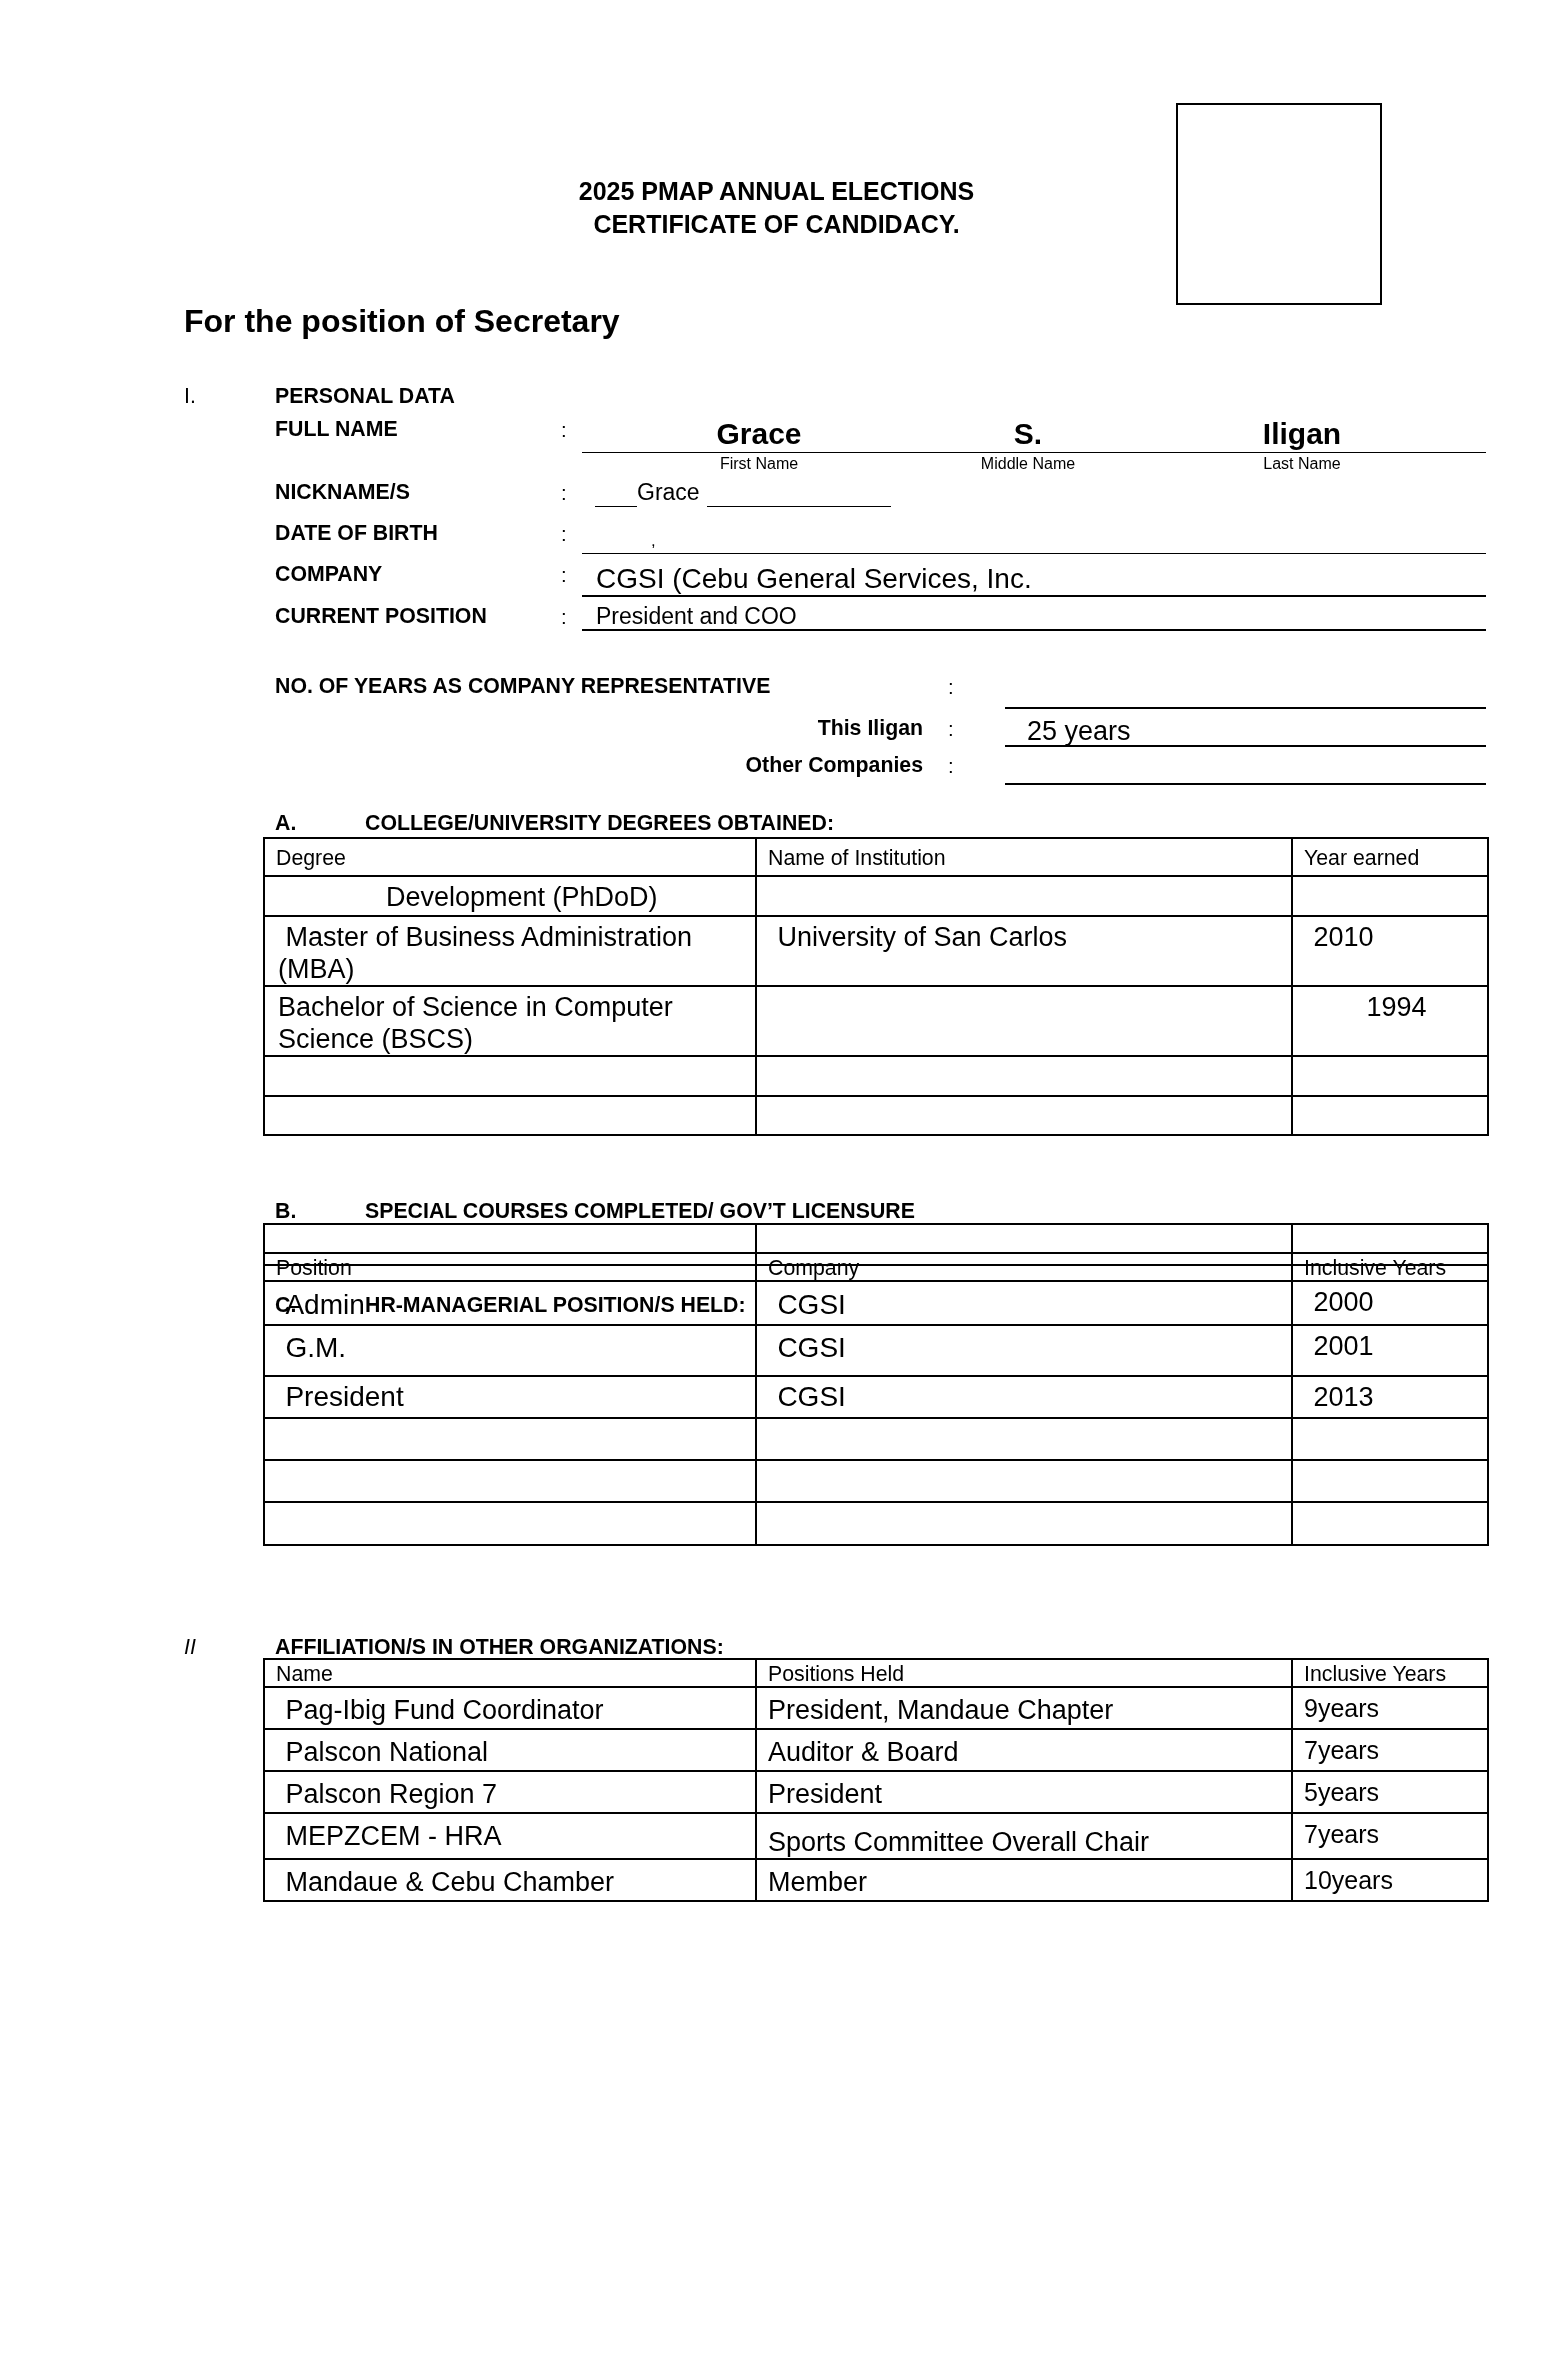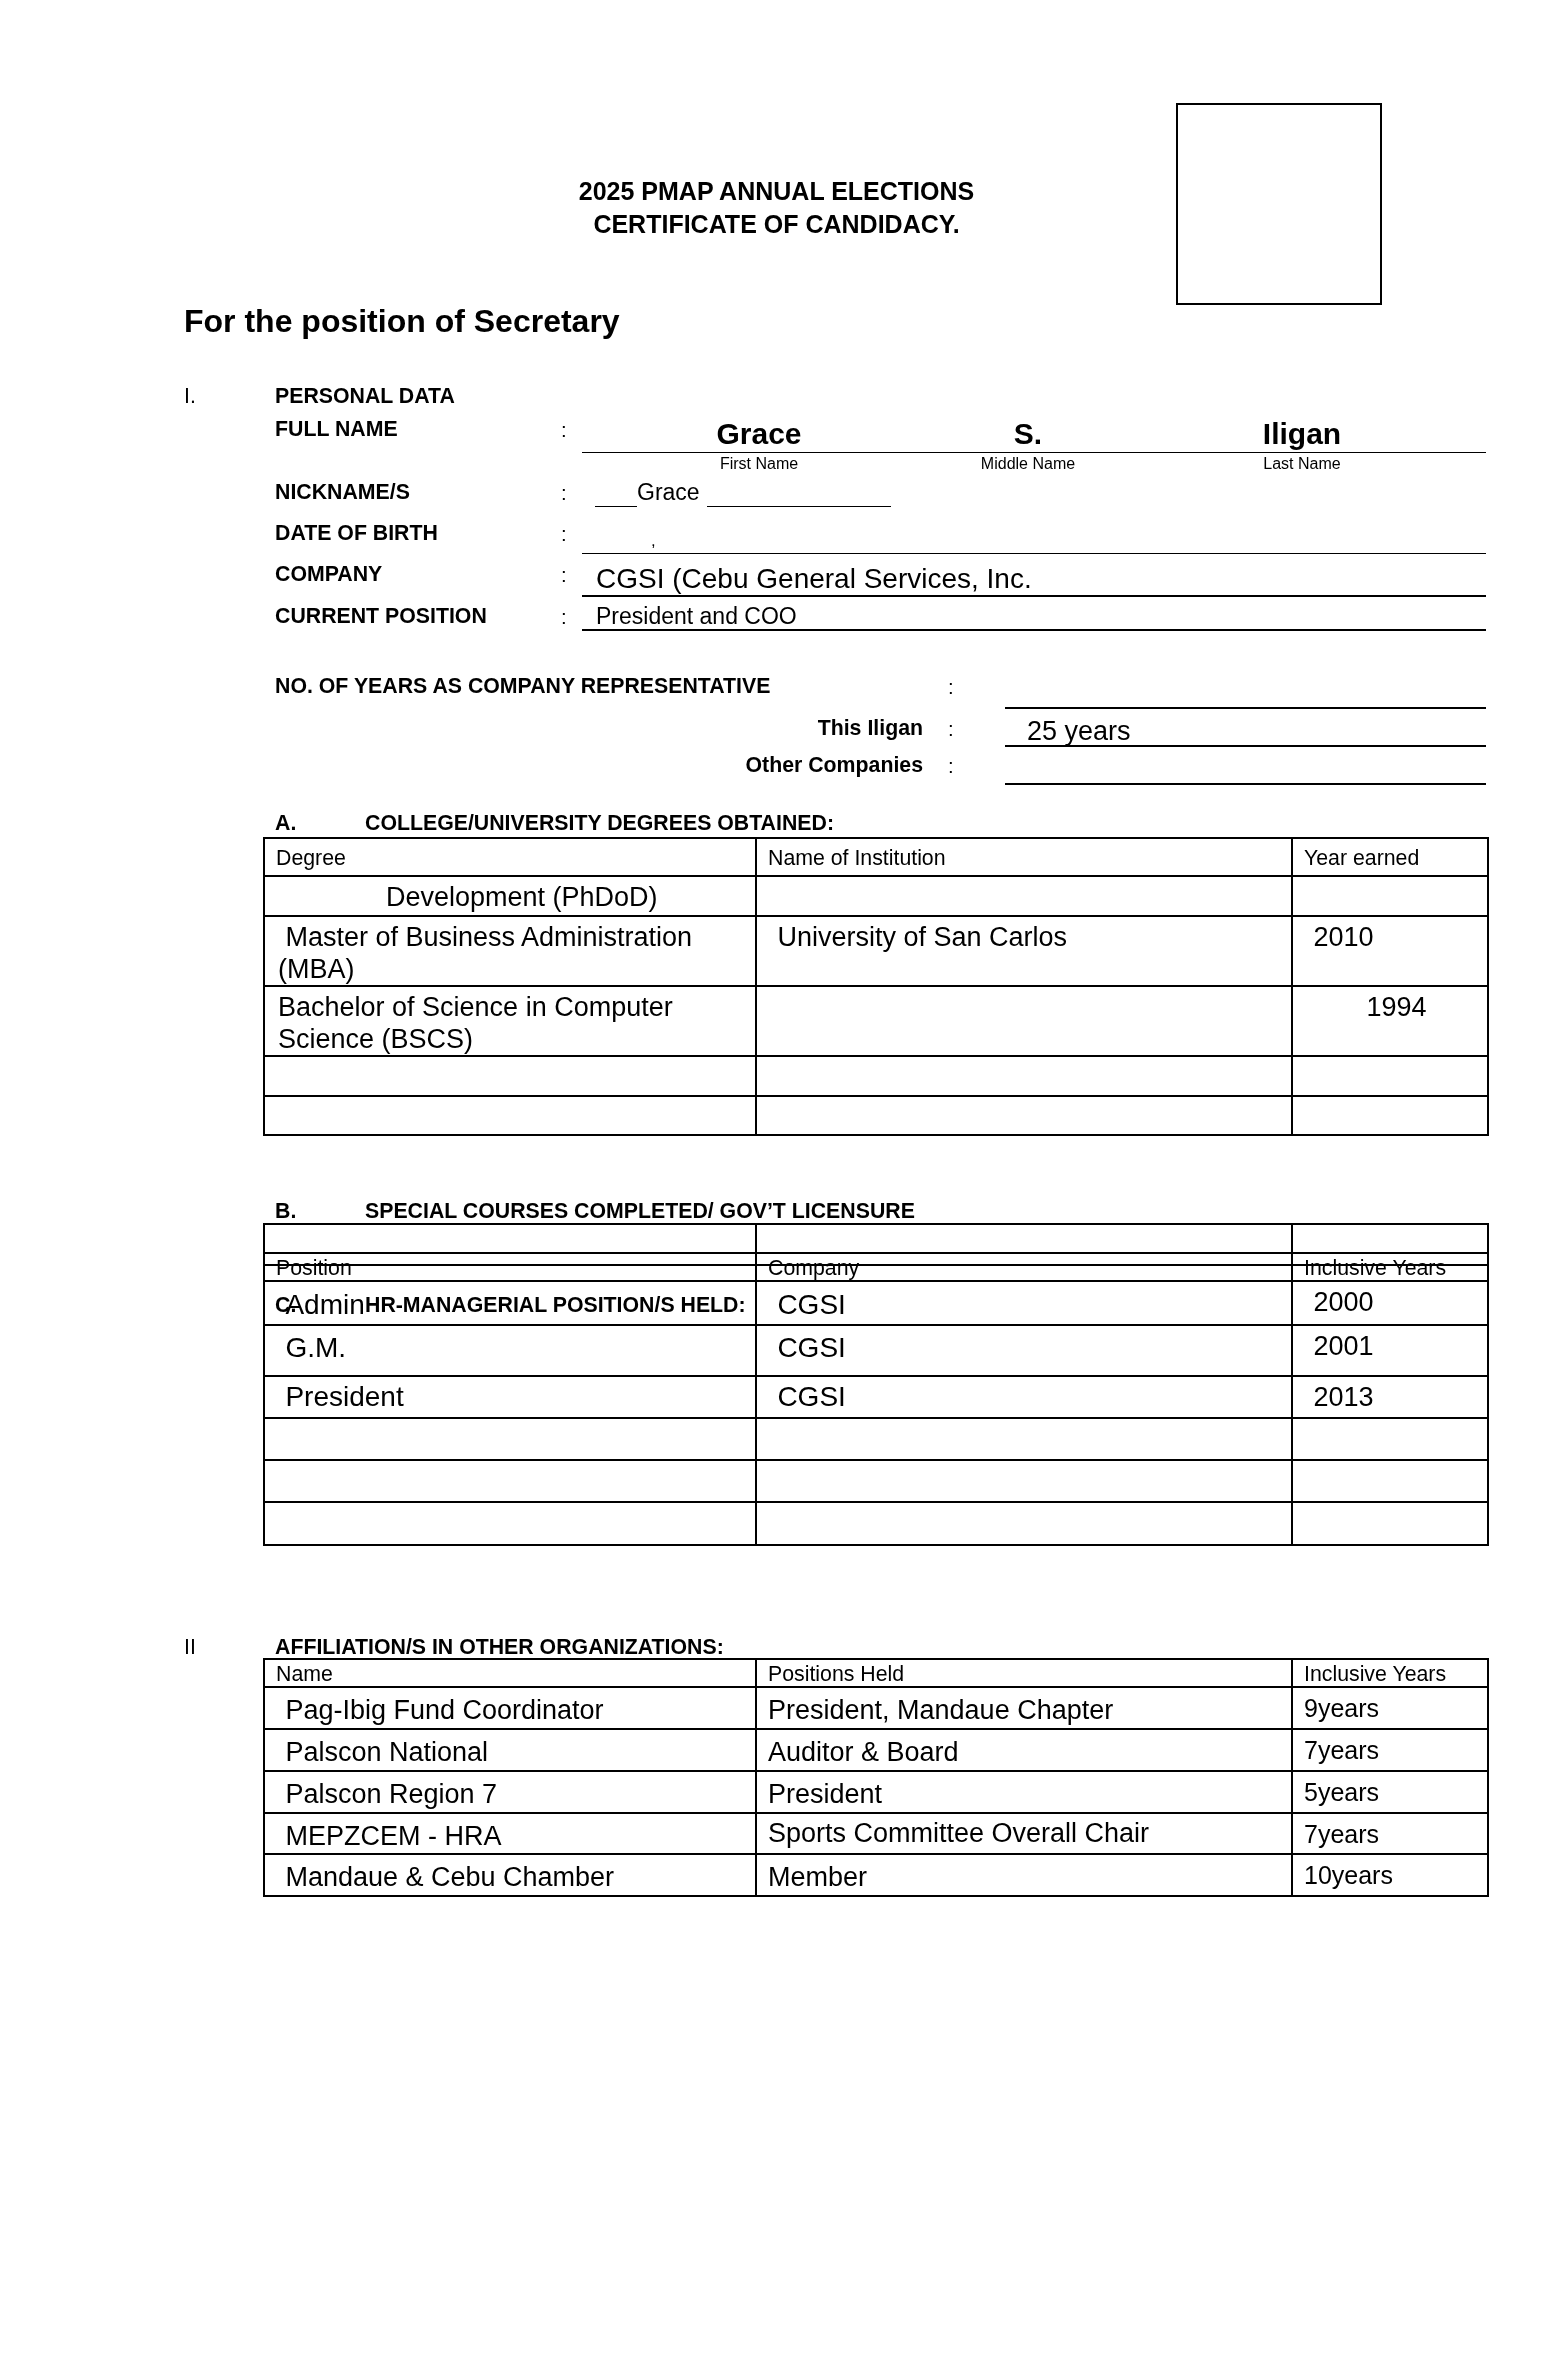--- a/index.html
+++ b/index.html
@@ -181,21 +181,21 @@
     <td></td>
   </tr>
   <tr style="height:43px;">
     <td></td>
     <td></td>
     <td></td>
   </tr>
 </tbody>
   </table>
 
-<div class="abs" style="left:184px; top:1635px; font-size:21.3px;">II</div>
+<div class="abs" style="left:184px; top:1635px; font-size:21.3px;font-style:italic;">II</div>
 <div class="abs label" style="top:1635px;">AFFILIATION/S IN OTHER ORGANIZATIONS:</div>
 <table class="grid" style="top:1658px;">
   <colgroup>
       <col class="c1">
       <col class="c2">
       <col class="c3">
     </colgroup>
   <tbody>
       <tr class="hdr" style="height:28px;">
     <td style="padding-top:1.9px; padding-left:11px;">Name</td>
@@ -212,21 +212,21 @@
     <td style="padding-top:5.6px; padding-left:11px;">Auditor &amp; Board</td>
     <td style="padding-top:3.7px; padding-left:11px; font-size:25px;">7years</td>
   </tr>
   <tr style="height:42px;">
     <td class="indent" style="padding-top:5.6px;">Palscon Region 7</td>
     <td style="padding-top:5.6px; padding-left:11px;">President</td>
     <td style="padding-top:3.7px; padding-left:11px; font-size:25px;">5years</td>
   </tr>
   <tr style="height:41px;">
     <td class="indent" style="padding-top:5.6px;">MEPZCEM - HRA</td>
-    <td style="padding-top:3px; padding-left:11px;">Sports Committee Overall Chair</td>
+    <td style="padding-top:12px; padding-left:11px;">Sports Committee Overall Chair</td>
     <td style="padding-top:3.7px; padding-left:11px; font-size:25px;">7years</td>
   </tr>
   <tr style="height:42px;">
     <td class="indent" style="padding-top:5.6px;">Mandaue &amp; Cebu Chamber</td>
     <td style="padding-top:5.6px; padding-left:11px;">Member</td>
     <td style="padding-top:3.7px; padding-left:11px; font-size:25px;">10years</td>
   </tr>
 </tbody>
   </table>
 

